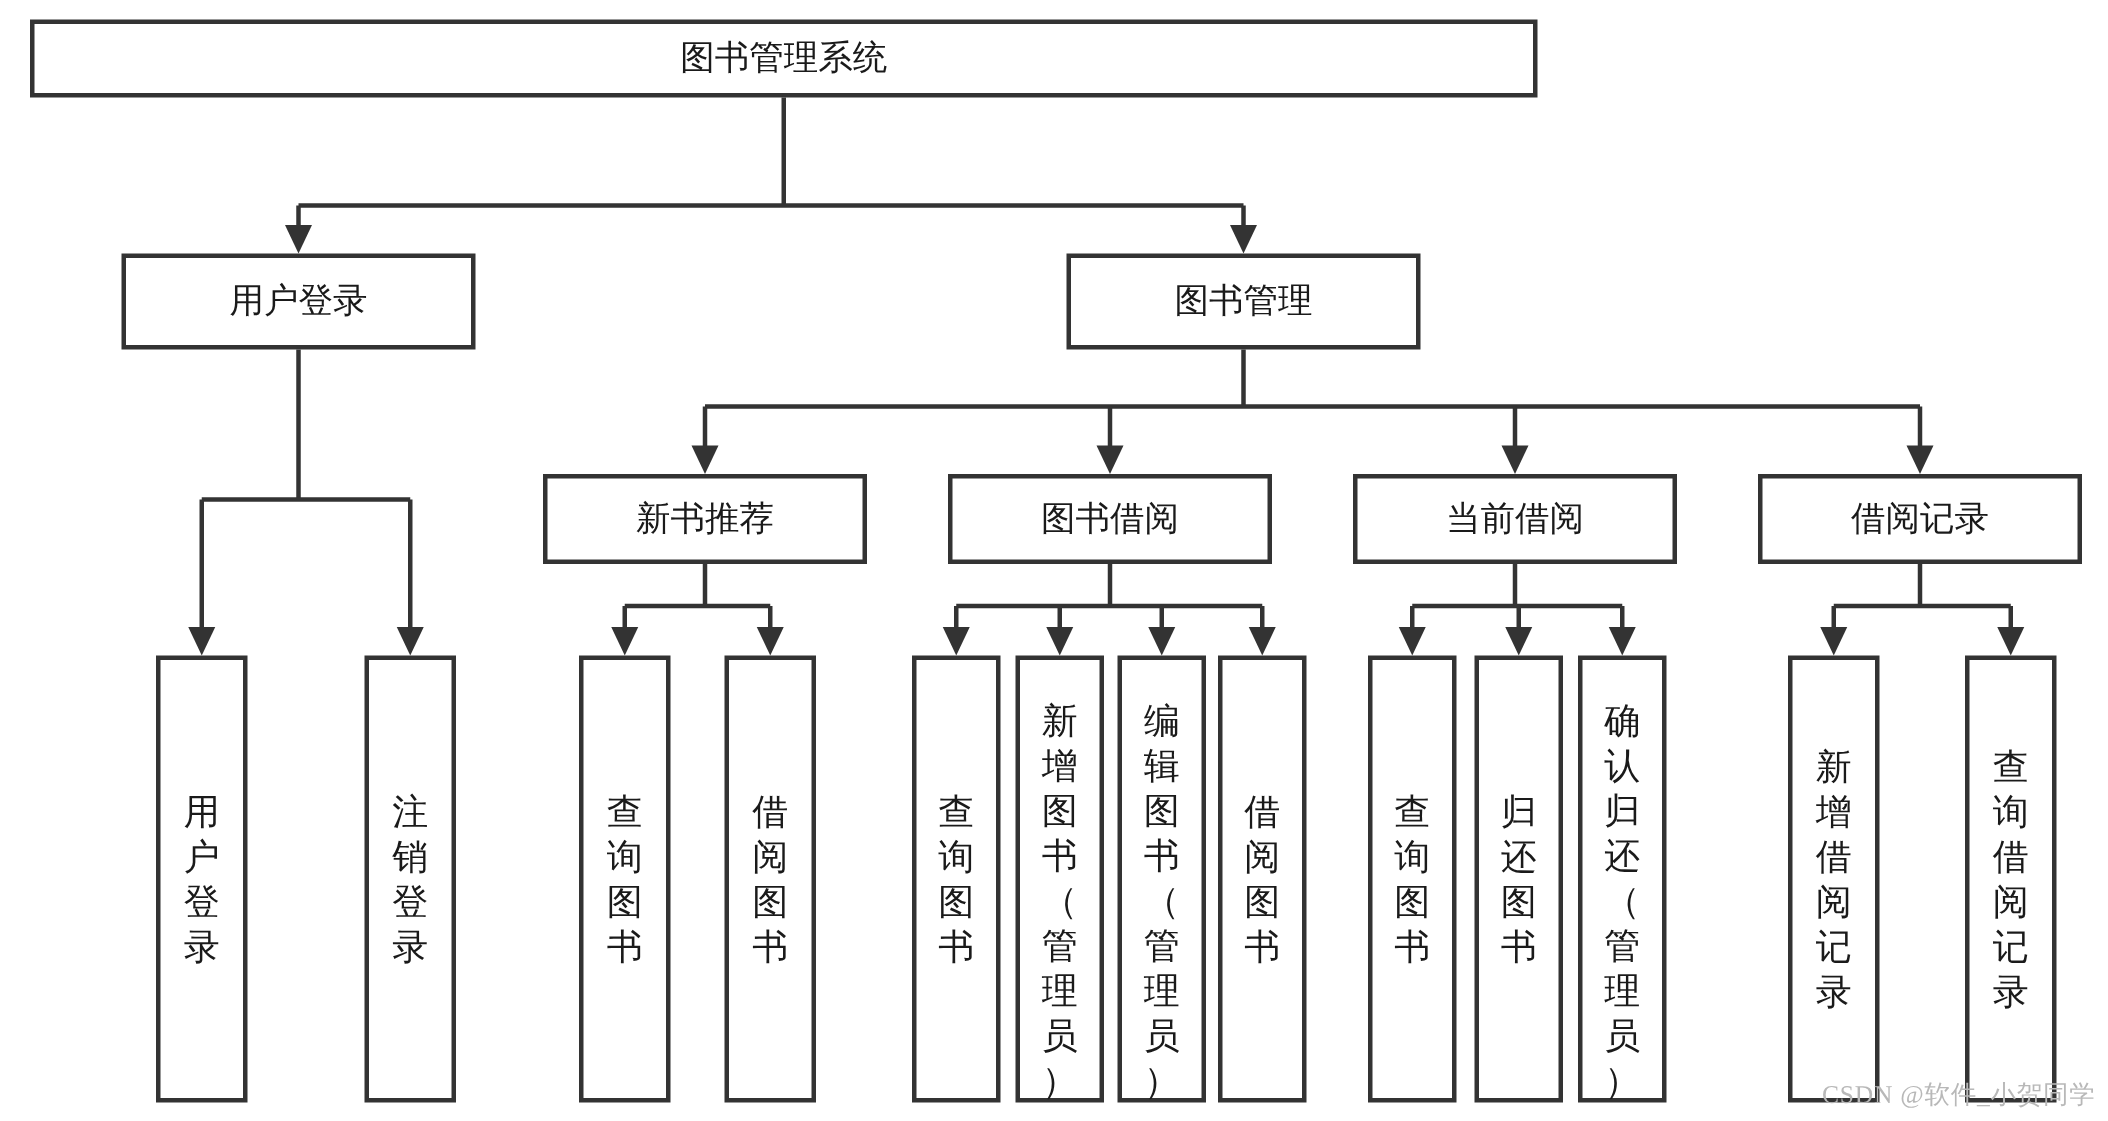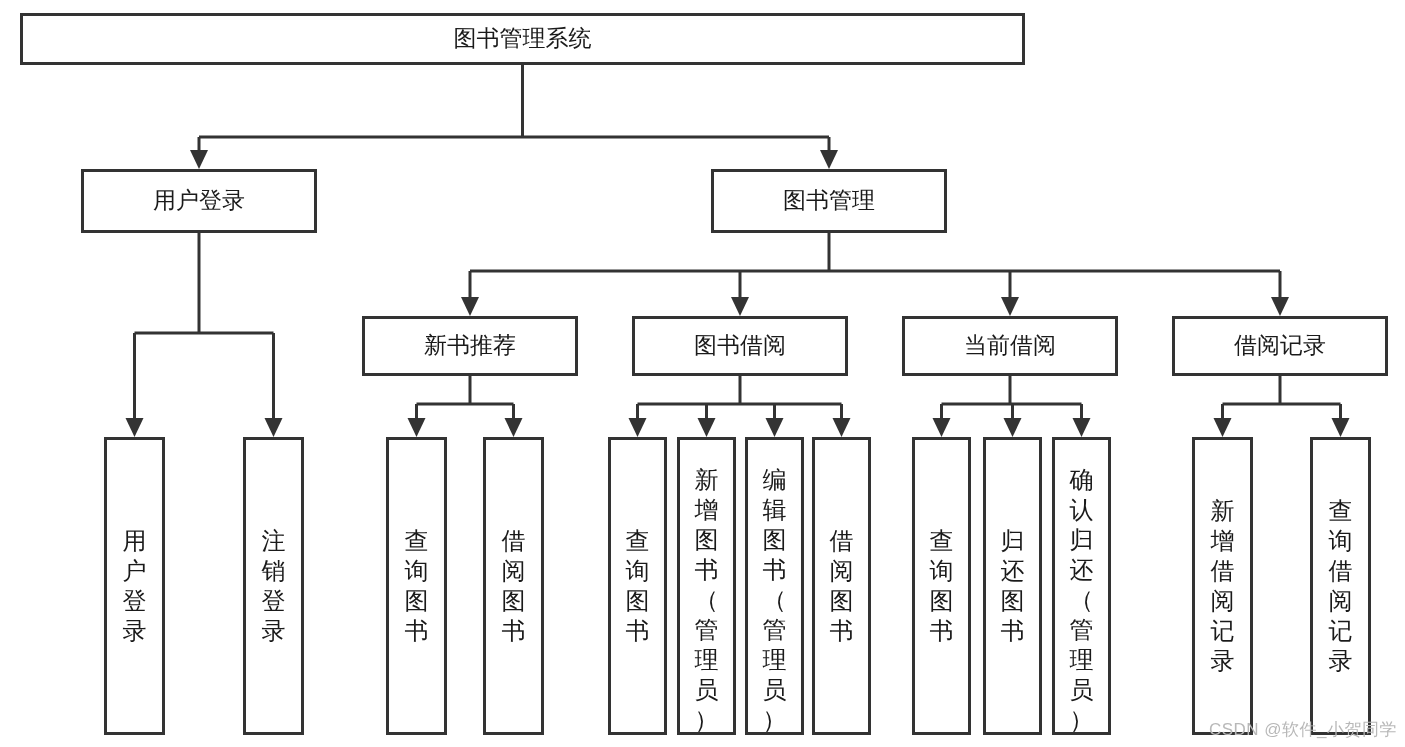--- a/index.html
+++ b/index.html
@@ -53,21 +53,21 @@
   .node-label-v {
     fill: #1a1a1a;
     font-family: "Liberation Sans", "DejaVu Sans", sans-serif;
     font-size: 24px;
     text-anchor: middle;
   }
   .watermark {
     position: absolute;
     right: 8px;
     bottom: 6px;
-    font-family: Liberation Sans, sans-serif;
+    font-family: Liberation Serif, serif;
     font-size: 17px;
     color: #b8b8b8;
     letter-spacing: 0.5px;
     white-space: nowrap;
     pointer-events: none;
   }
 </style>
 </head>
 <body>
 

